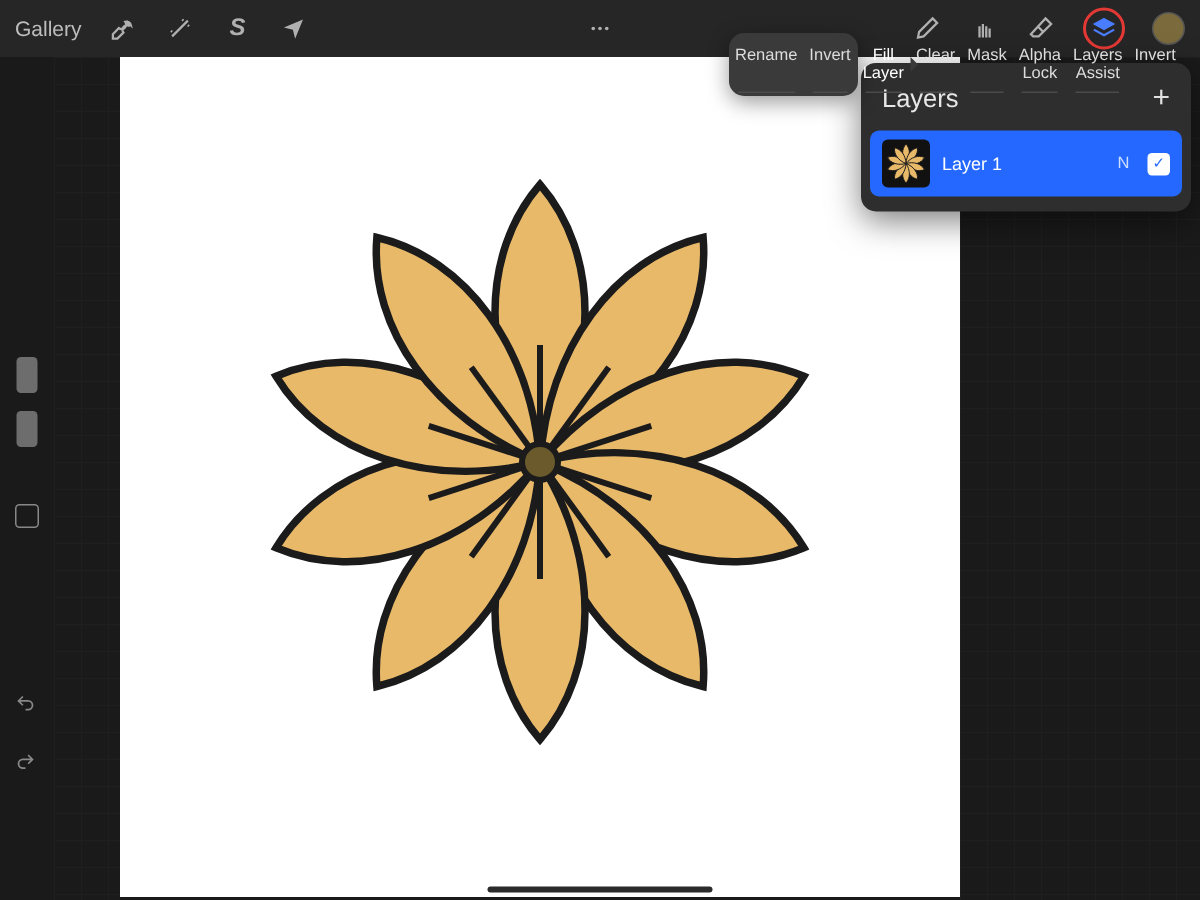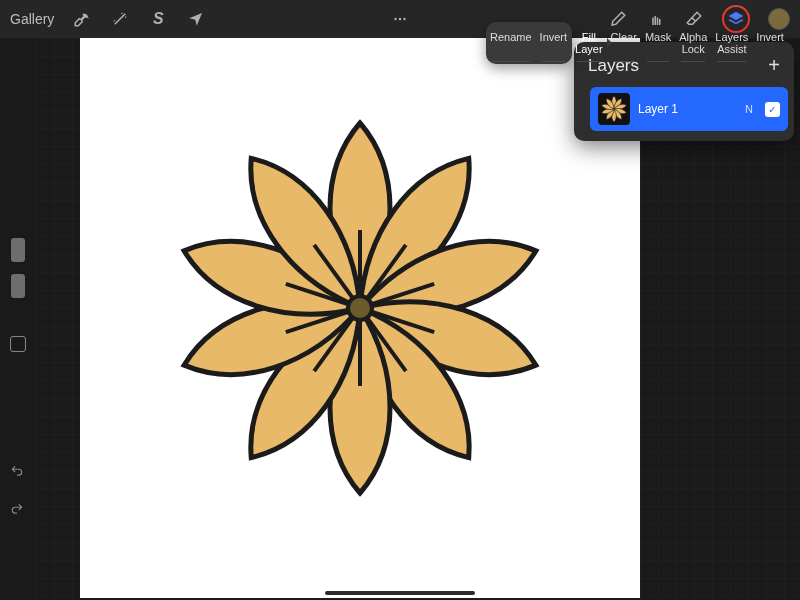--- a/index.html
+++ b/index.html
@@ -27,21 +27,21 @@
 .cm-item { color:#ddd; font-size:11px; text-align:center; padding:7px 4px; position:relative; }
 .cm-item:not(:last-child)::after { content:''; position:absolute; bottom:0; left:6px; right:6px; height:1px; background:#4b4b4b; }
 .cm-item.selected { color:#fff; }
 .cm-arrow { position:absolute; right:-5px; top:50%; transform:translateY(-50%); width:0; height:0; border-top:5px solid transparent; border-bottom:5px solid transparent; border-left:5px solid #3a3a3a; }
 
 .layers-panel { position:absolute; right:6px; top:42px; width:220px; background:#2e2e2e; border-radius:10px; padding:8px 6px 10px; box-shadow:0 6px 22px rgba(0,0,0,.5); z-index:25; }
 .lp-header { display:flex; justify-content:space-between; align-items:center; padding:4px 8px 10px; }
 .lp-title { color:#e8e8e8; font-size:17px; font-weight:500; }
 .lp-add { color:#e0e0e0; font-size:20px; font-weight:300; }
 .lp-row { display:flex; align-items:center; gap:8px; padding:6px 8px; border-radius:6px; }
-.lp-row.sel { background:#2468ff;margin-left:10px; }
+.lp-row.sel { background:#2468ff; }
 .lp-thumb { width:32px; height:32px; background:#111; border-radius:4px; display:flex; align-items:center; justify-content:center; overflow:hidden; }
 .lp-thumb.white { background:#fff; }
 .lp-name { flex:1; color:#fff; font-size:12px; }
 .lp-row:not(.sel) .lp-name { color:#ccc; }
 .lp-mode { color:#cfe0ff; font-size:11px; margin-right:4px; }
 .lp-check { width:15px; height:15px; border-radius:3px; background:#fff; display:flex; align-items:center; justify-content:center; }
 .lp-row:not(.sel) .lp-check { background:#555; }
 .lp-check::after { content:'✓'; font-size:10px; color:#2468ff; }
 .lp-row:not(.sel) .lp-check::after { color:#ddd; }
 

